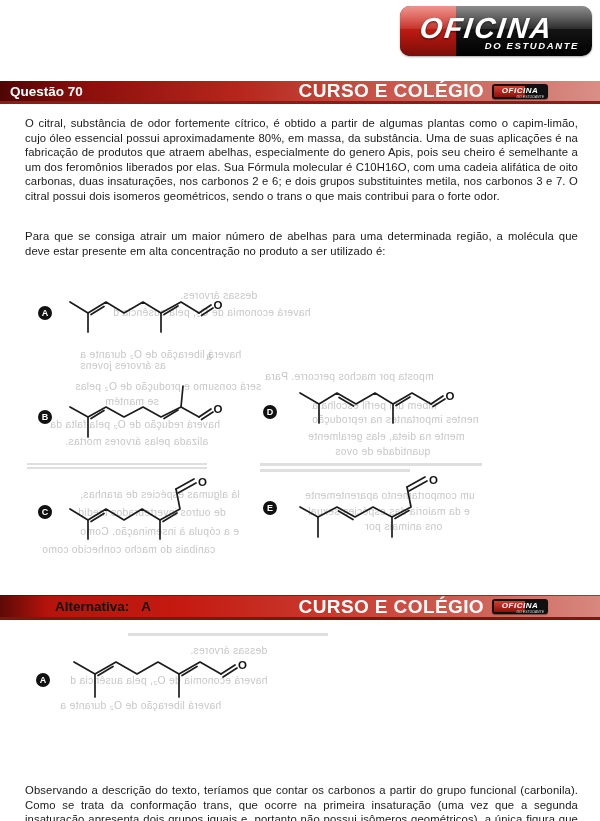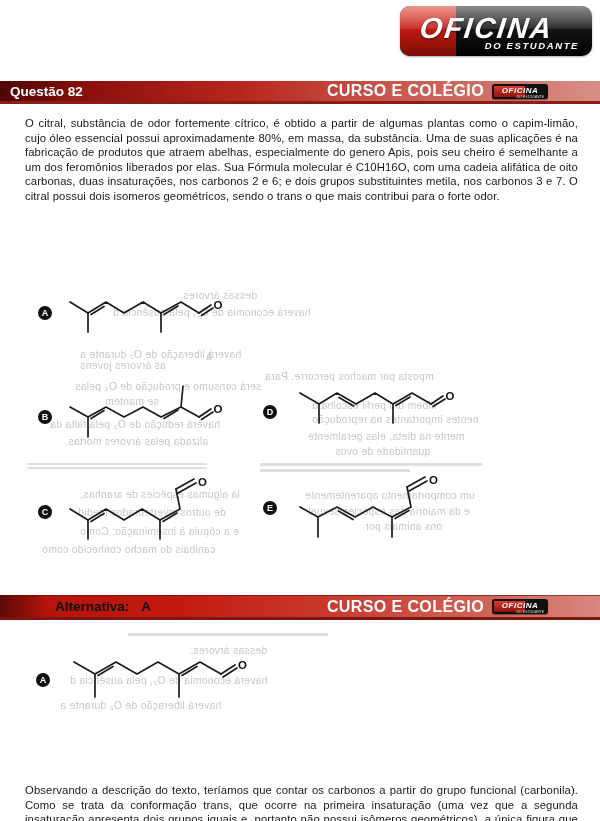--- a/index.html
+++ b/index.html
@@ -25,21 +25,21 @@
   .bar-question{top:81px;height:23px;
     background:linear-gradient(90deg,#4e0605 0%,#8c100c 15%,#b7261c 40%,#c9574d 65%,#d07a70 88%,#d98f86 100%);
     border-bottom:3px solid #8a1d16;}
   .bar-answer{top:595px;height:25px;
     background:linear-gradient(90deg,#5c0a08 0%,#b5140c 8%,#c41a10 30%,#c93a2e 55%,#cf6257 80%,#d8887f 100%);
     border-top:1px solid rgba(80,8,6,.55);border-bottom:3px solid #7e150f;}
   .bar-title-q{margin-left:10px;font-size:13.5px;font-weight:bold;color:#fff;}
   .bar-title-a{margin-left:55px;font-size:13.5px;font-weight:bold;color:#111;}
   .bar-value-a{margin-left:12px;font-size:13.5px;font-weight:bold;color:#111;}
   .bar-right{margin-left:auto;margin-right:52px;display:flex;align-items:center;gap:8px;}
-  .bar-brand{font-size:16px;font-weight:600;color:#fff;letter-spacing:.4px;white-space:nowrap;}
+  .bar-brand{font-size:19px;font-weight:600;color:#fff;letter-spacing:.4px;white-space:nowrap;}
 
   
   .mini-logo{position:relative;width:56px;height:15px;border-radius:3px;background:#101010;
              box-shadow:0 1px 1px rgba(0,0,0,.4);flex:0 0 auto;}
   .mini-red{position:absolute;left:2px;top:2px;width:31px;height:11px;
             background:linear-gradient(180deg,#d63a30,#8e120c);}
   .mini-name{position:absolute;left:0;top:2px;width:100%;text-align:center;font-style:italic;
              font-weight:800;font-size:8px;letter-spacing:.5px;color:#fff;}
   .mini-tagline{position:absolute;right:4px;top:11px;font-style:italic;font-size:3.5px;color:#ddd;}
 
@@ -70,32 +70,33 @@
 <div class="page">
 
   <div class="brand-logo">
     <div class="brand-red"></div>
     <div class="brand-gloss"></div>
     <div class="brand-name">OFICINA</div>
     <div class="brand-tagline">DO ESTUDANTE</div>
   </div>
 
   <div class="bar bar-question">
-    <span class="bar-title-q">Questão 82</span>
+    <span class="bar-title-q">Questão 70</span>
     <span class="bar-right">
       <span class="bar-brand">CURSO E COLÉGIO</span>
       <span class="mini-logo">
         <span class="mini-red"></span>
         <span class="mini-name">OFICINA</span>
         <span class="mini-tagline">DO ESTUDANTE</span>
       </span>
     </span>
   </div>
 
   <p class="para p1">O citral, substância de odor fortemente cítrico, é obtido a partir de algumas plantas como o capim-limão, cujo óleo essencial possui aproximadamente 80%, em massa, da substância. Uma de suas aplicações é na fabricação de produtos que atraem abelhas, especialmente do genero Apis, pois seu cheiro é semelhante a um dos feromônios liberados por elas. Sua Fórmula molecular é C10H16O, com uma cadeia alifática de oito carbonas, duas insaturações, nos carbonos 2 e 6; e dois grupos substituintes metila, nos carbonos 3 e 7. O citral possui dois isomeros geométricos, sendo o trans o que mais contribui para o forte odor.</p>
+  <p class="para p2">Para que se consiga atrair um maior número de abelhas para uma determinada região, a molécula que deve estar presente em alta concentração no produto a ser utilizado é:</p>
 
   <span class="ghost" style="left:180px;top:291px">dessas árvores.</span>
   <span class="ghost" style="left:113px;top:308px">haverá economia de O₂, pela ausência d</span>
   <span class="ghost" style="left:206px;top:352px">à</span>
   <span class="ghost" style="left:80px;top:350px">haverá liberação de O₂ durante a</span>
   <span class="ghost" style="left:80px;top:361px">as árvores jovens</span>
   <span class="ghost" style="left:75px;top:382px">será consumo e produção de O₂ pelas</span>
   <span class="ghost" style="left:105px;top:397px">se mantém</span>
   <span class="ghost" style="left:50px;top:420px">haverá redução de O₂ pela falta da</span>
   <span class="ghost" style="left:65px;top:437px">alizada pelas árvores mortas.</span>

